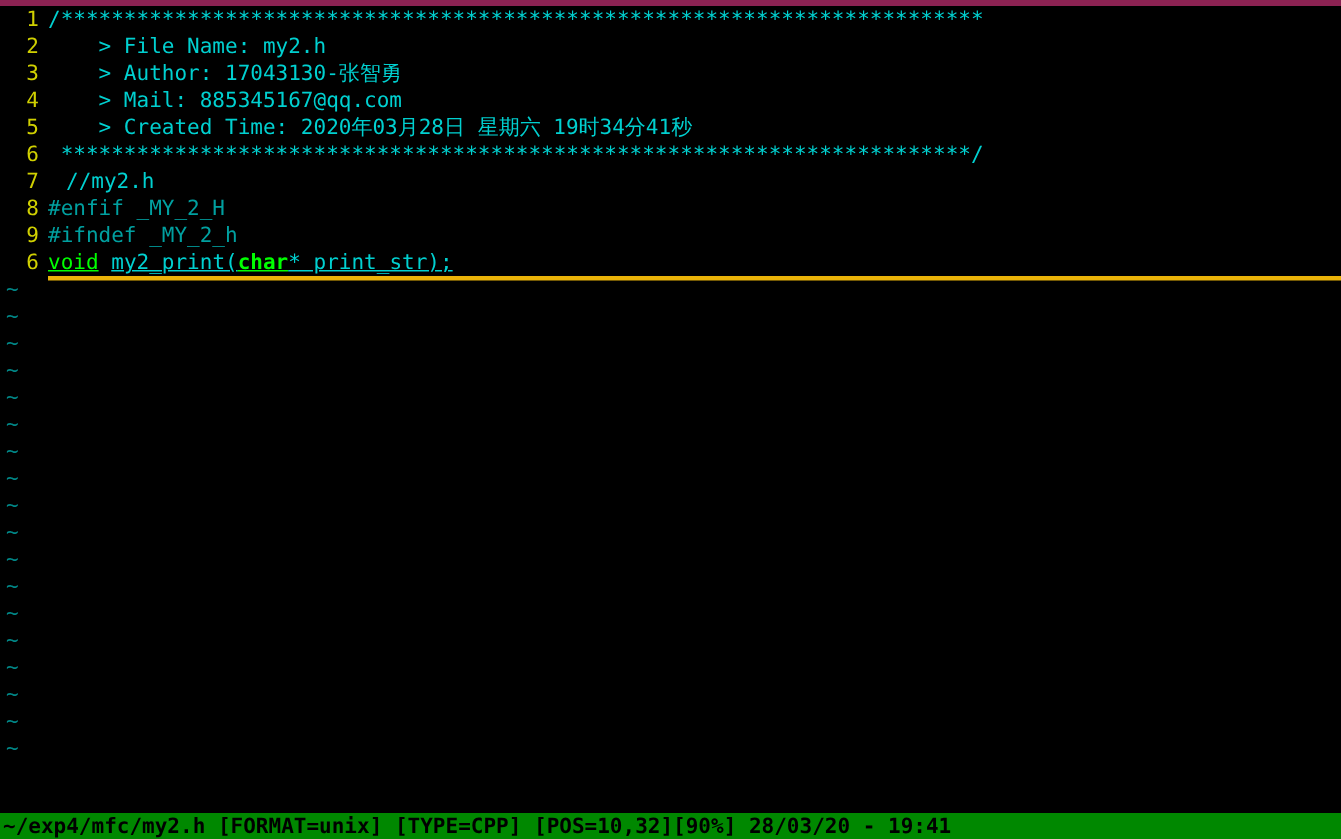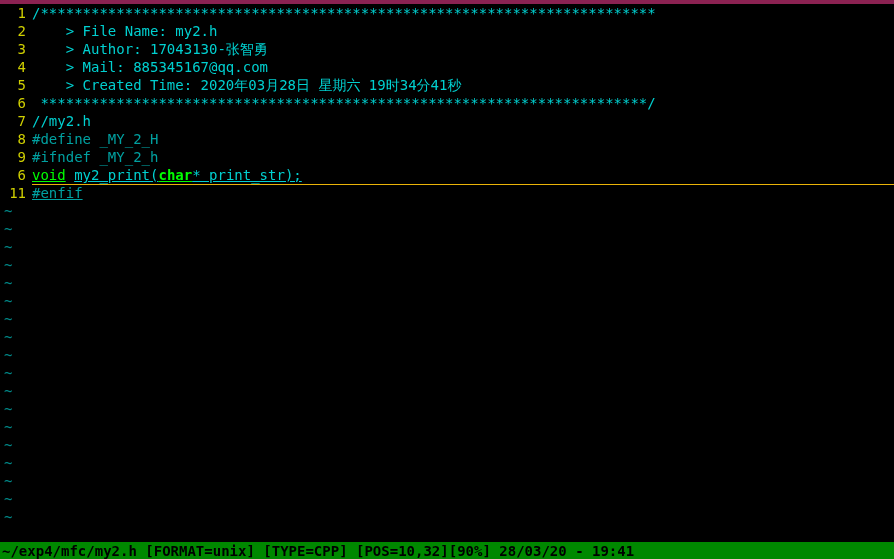--- a/index.html
+++ b/index.html
@@ -43,26 +43,26 @@
   .tilde-line {
     padding-left: 4px;
     color: #008888;
     height: 18px;
     line-height: 18px;
   }
   .c-comment { color: #00d0d0; }
   .c-keyword { color: #00ff00; text-decoration: underline; }
   .c-type { color: #00ff00; text-decoration: underline; font-weight: bold; }
   .c-func { color: #00d0d0; text-decoration: underline; }
-  .c-plain { color: #00d0d0; }
+  .c-plain { color: #00d0d0; margin-left: 12px; }
   .c-param { color: #00d0d0; text-decoration: underline; }
   .c-pre { color: #00a0a0; }
   .c-err { color: #00a0a0; text-decoration: underline; }
   .cursor-line .code {
-    border-bottom: 1px solid #eab308;
+    border-bottom: 3px solid #eab308;
   }
   .statusline {
     background: #008800;
     color: #000000;
     font-weight: bold;
     height: 19px;
     line-height: 19px;
     padding: 0 2px;
     white-space: pre;
   }
@@ -72,24 +72,23 @@
 
 <div class="editor">
   <div class="lines" id="lines">
       <div class="line"><span class="gutter">1</span><span class="code"><span class="c-comment">/*************************************************************************</span></span></div>
       <div class="line"><span class="gutter">2</span><span class="code"><span class="c-comment">    &gt; File Name: my2.h</span></span></div>
       <div class="line"><span class="gutter">3</span><span class="code"><span class="c-comment">    &gt; Author: 17043130-张智勇</span></span></div>
       <div class="line"><span class="gutter">4</span><span class="code"><span class="c-comment">    &gt; Mail: 885345167@qq.com </span></span></div>
       <div class="line"><span class="gutter">5</span><span class="code"><span class="c-comment">    &gt; Created Time: 2020年03月28日 星期六 19时34分41秒</span></span></div>
       <div class="line"><span class="gutter">6</span><span class="code"><span class="c-comment"> ************************************************************************/</span></span></div>
       <div class="line"><span class="gutter">7</span><span class="code"><span class="c-plain">//my2.h</span></span></div>
-      <div class="line"><span class="gutter">8</span><span class="code"><span class="c-pre">#define _MY_2_H</span></span></div>
+      <div class="line"><span class="gutter">8</span><span class="code"><span class="c-pre">#enfif _MY_2_H</span></span></div>
       <div class="line"><span class="gutter">9</span><span class="code"><span class="c-pre">#ifndef _MY_2_h</span></span></div>
       <div class="line cursor-line"><span class="gutter">6</span><span class="code"><span class="c-keyword">void</span><span> </span><span class="c-func">my2_print(</span><span class="c-type">char</span><span class="c-param">* print_str);</span></span></div>
-      <div class="line"><span class="gutter">11</span><span class="code"><span class="c-err">#enfif</span></span></div>
       <div class="tilde-line">~</div>
       <div class="tilde-line">~</div>
       <div class="tilde-line">~</div>
       <div class="tilde-line">~</div>
       <div class="tilde-line">~</div>
       <div class="tilde-line">~</div>
       <div class="tilde-line">~</div>
       <div class="tilde-line">~</div>
       <div class="tilde-line">~</div>
       <div class="tilde-line">~</div>

